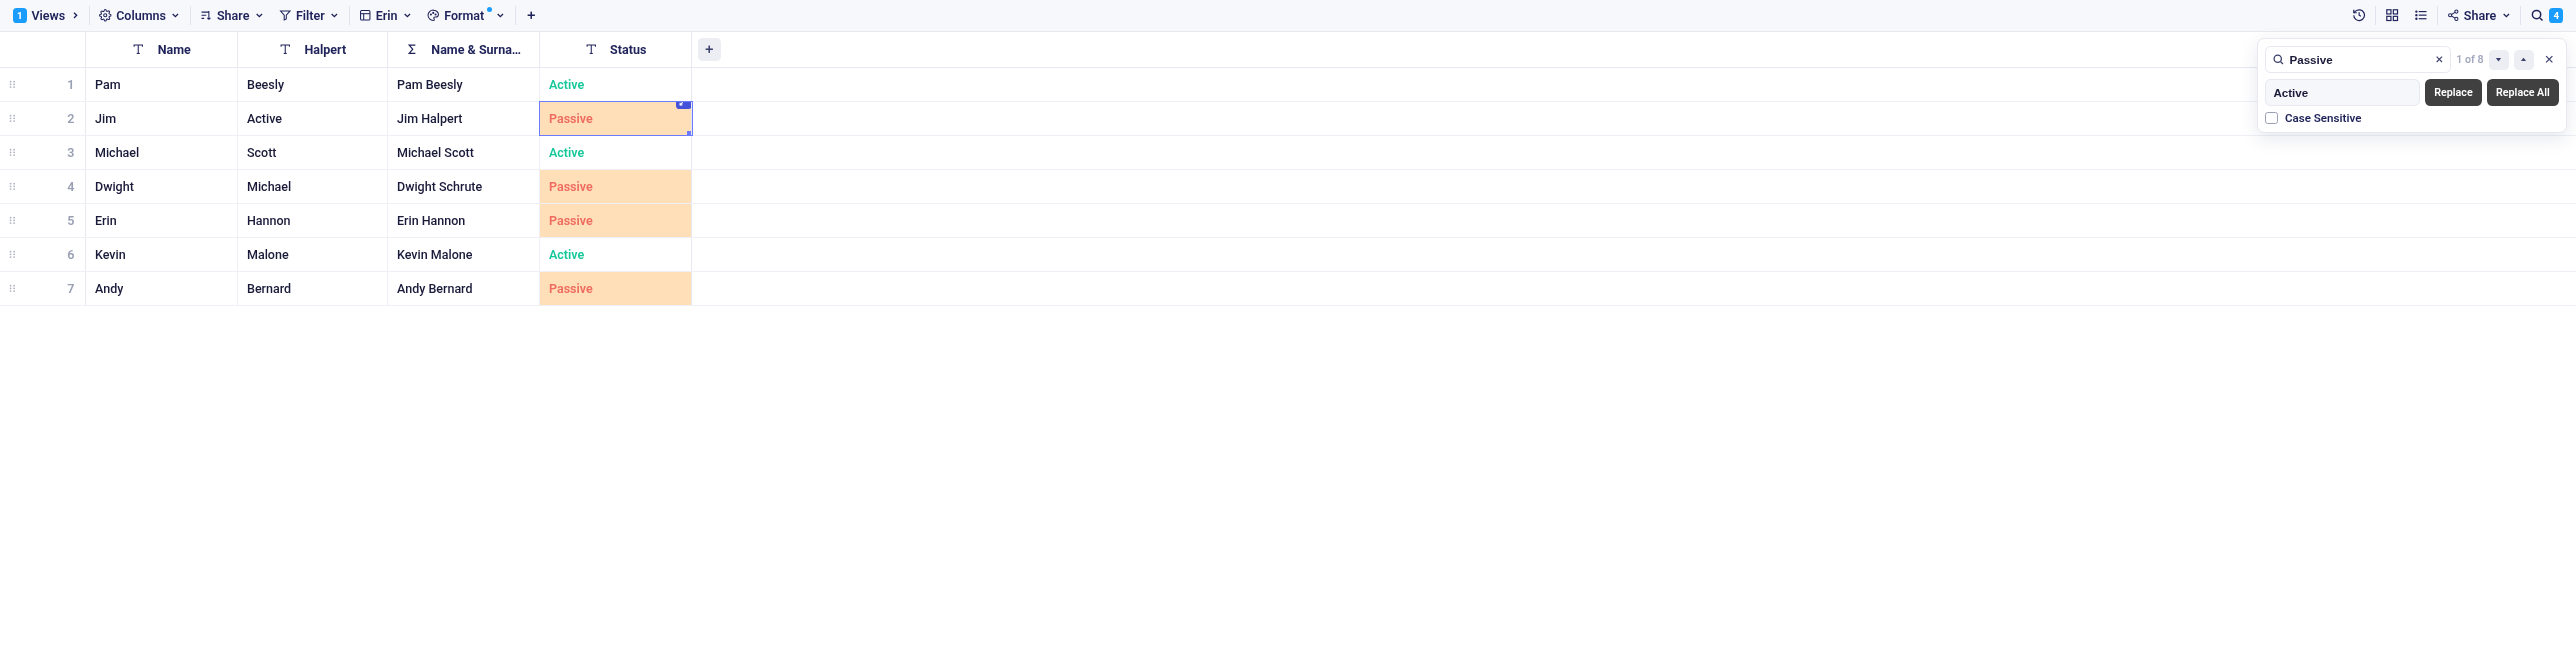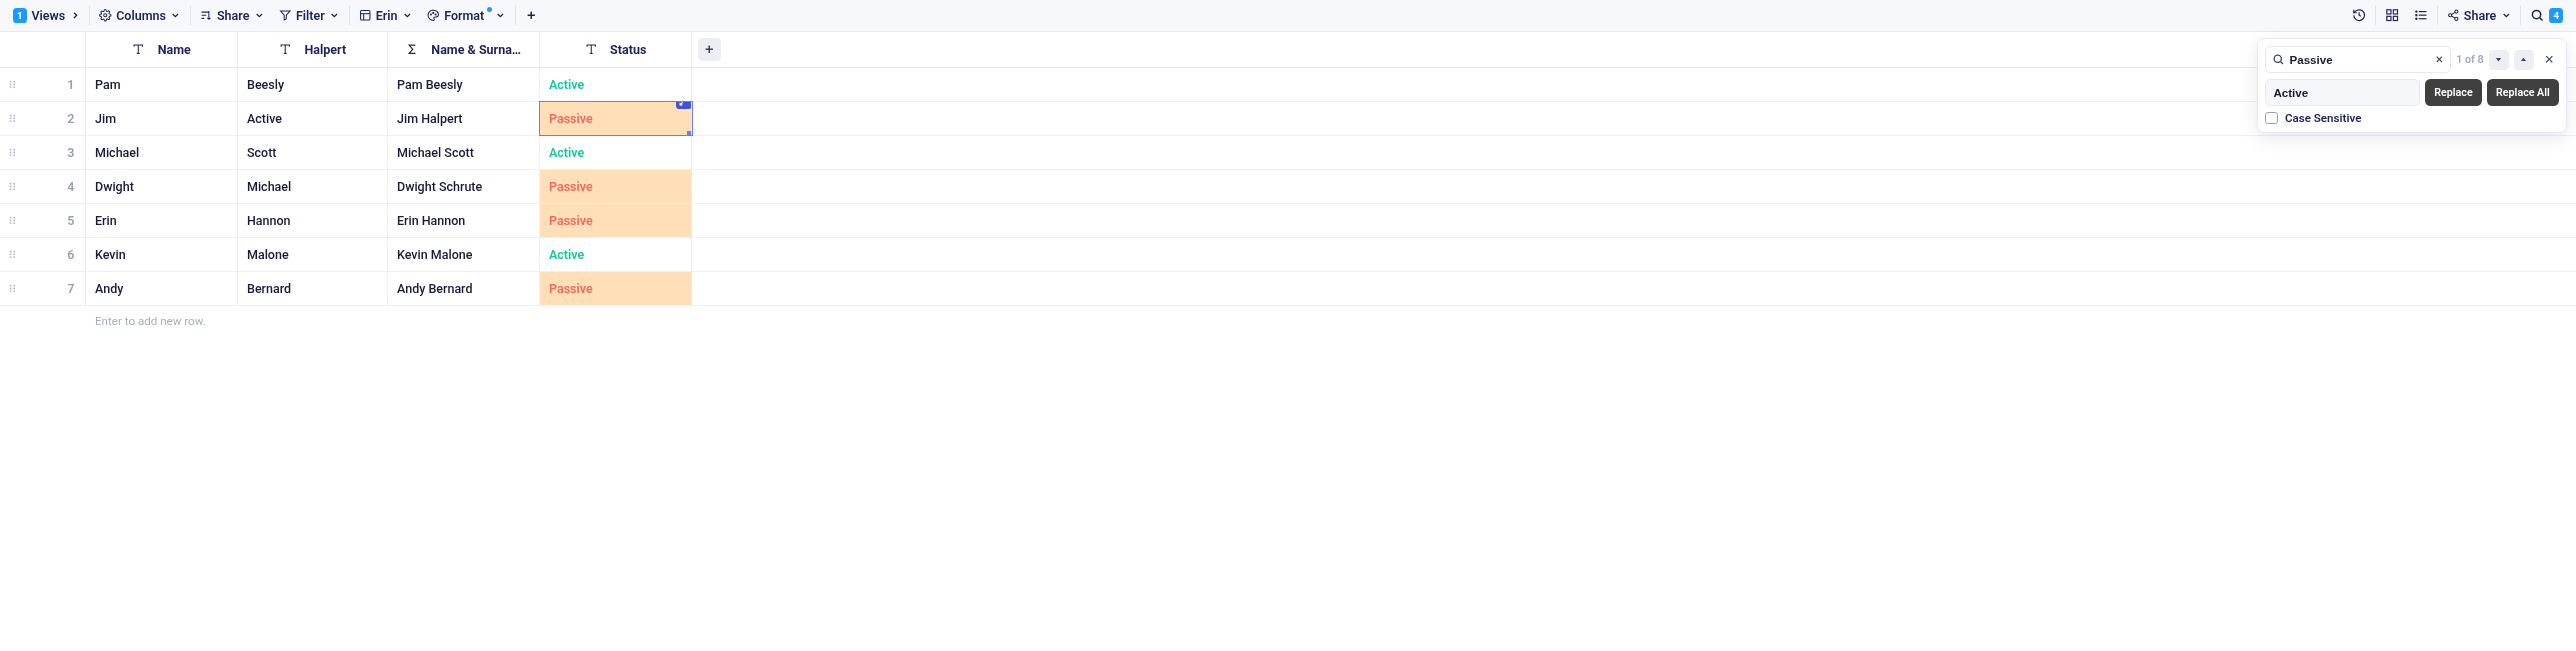--- a/index.html
+++ b/index.html
@@ -679,24 +679,20 @@
         </div>
         <div class="cell col-namesurname">
           <span class="truncate">Andy Bernard</span>
         </div>
         <div class="cell col-status col-status-edge status-hit">
           <span class="status-passive">Passive</span>
         </div>
       </div>
     </div>
 
-  <div class="new-row">
-    <div class="spacer-rownum"></div>
-    <span class="hint">Enter to add new row.</span>
-  </div>
 </div>
 
 <div class="find-panel">
   <div class="fp-row">
     <div class="fp-search">
       <span class="icon">
         <svg width="12.5" height="12.5" viewBox="0 0 24 24" fill="none" stroke="#3b3f6b" stroke-width="2.5">
             <circle cx="11" cy="11" r="7"></circle>
             <line x1="21" y1="21" x2="16.65" y2="16.65"></line>
           </svg>

